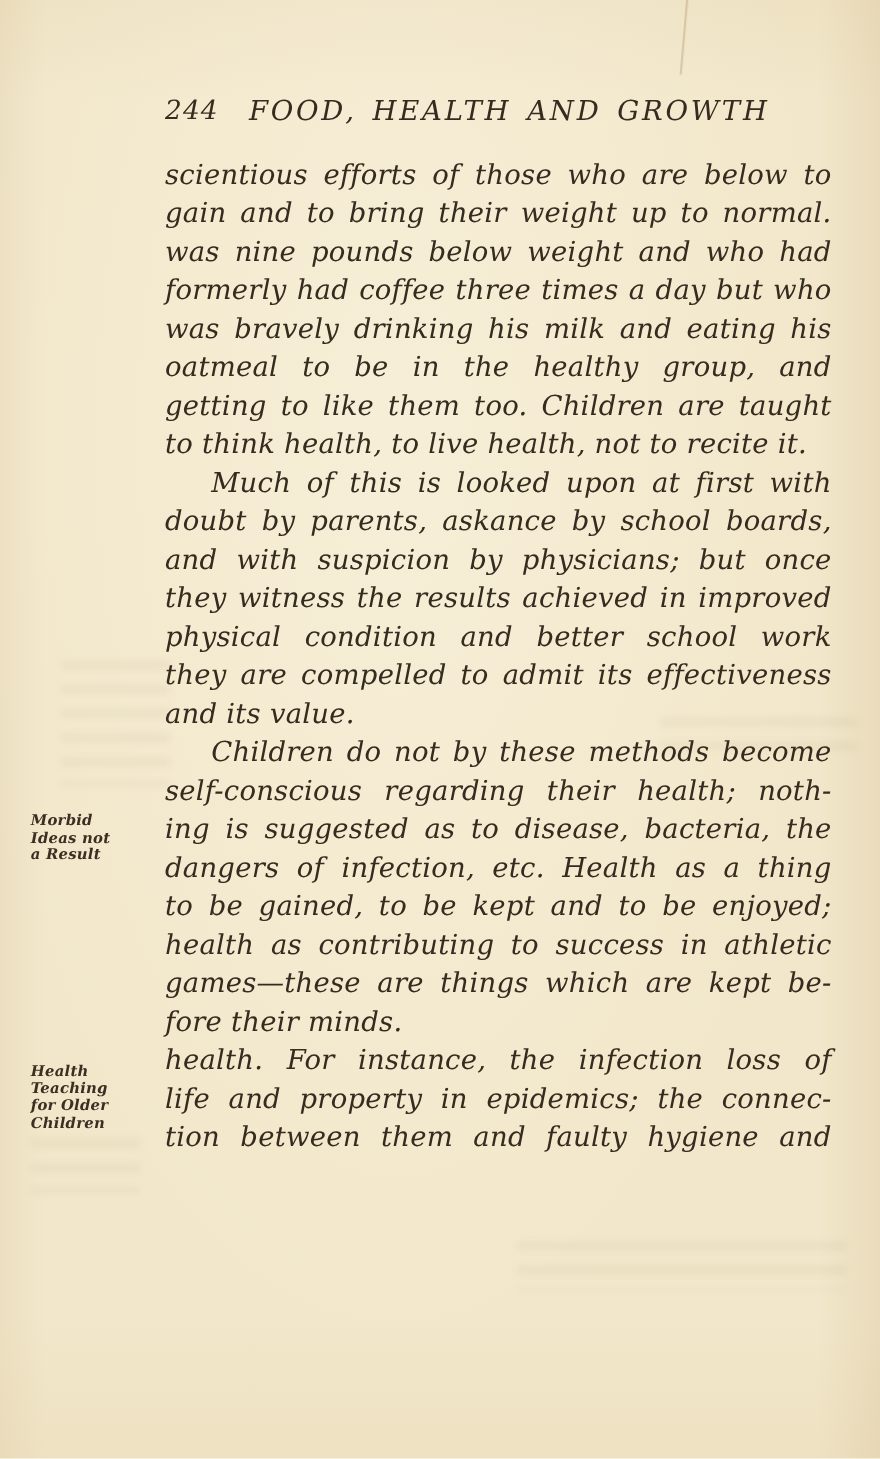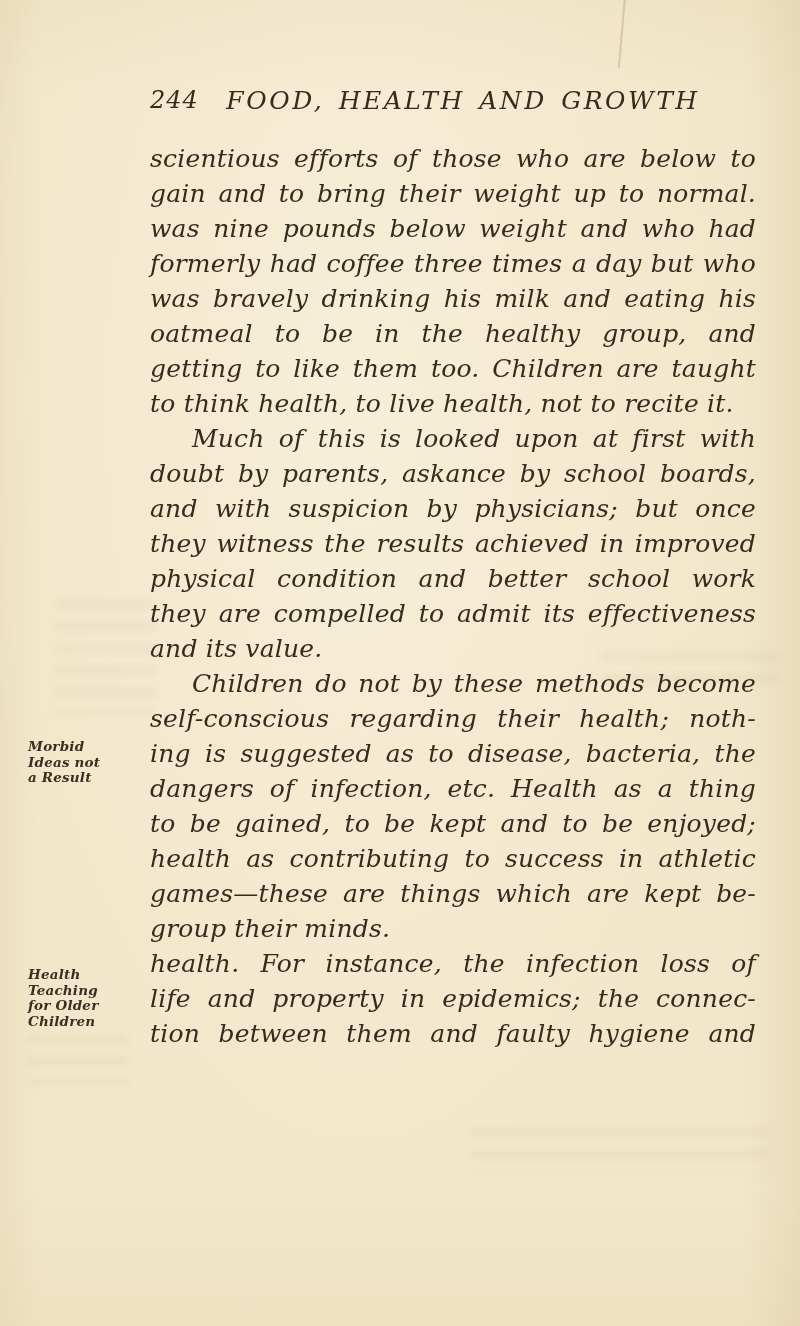--- a/index.html
+++ b/index.html
@@ -140,21 +140,21 @@
     </div>
 
     <div>
       <div class="line just indent">Children do not by these methods become</div>
       <div class="line just">self-conscious regarding their health; noth-</div>
       <div class="line just">ing is suggested as to disease, bacteria, the</div>
       <div class="line just">dangers of infection, etc. Health as a thing</div>
       <div class="line just">to be gained, to be kept and to be enjoyed;</div>
       <div class="line just">health as contributing to success in athletic</div>
       <div class="line just">games—these are things which are kept be-</div>
-      <div class="line just last">group their minds.</div>
+      <div class="line just last">fore their minds.</div>
     </div>
 
     <div>
       <div class="line just">health. For instance, the infection loss of</div>
       <div class="line just">life and property in epidemics; the connec-</div>
       <div class="line just">tion between them and faulty hygiene and</div>
     </div>
 
   </div>
 </div>

